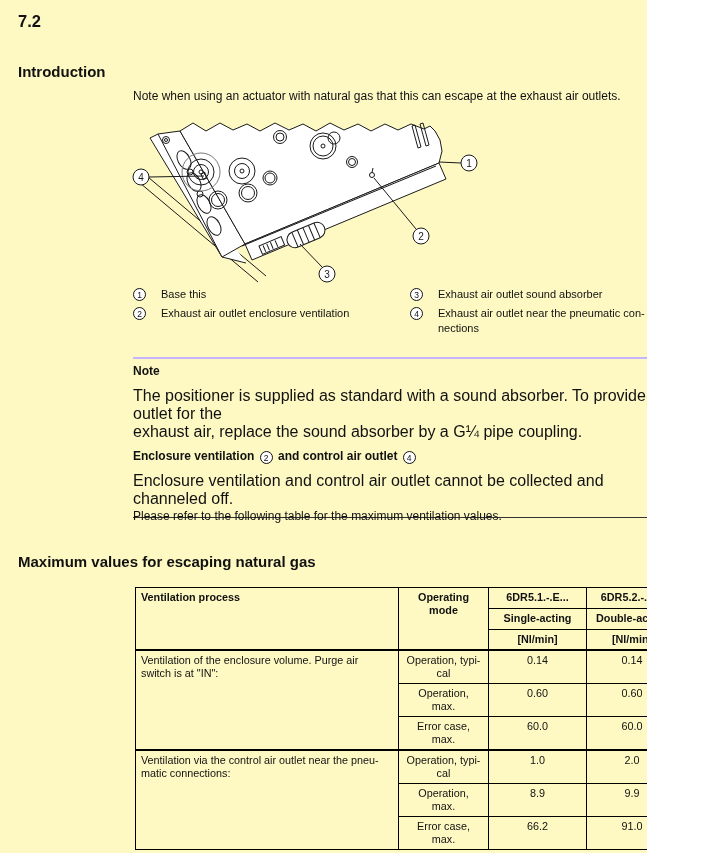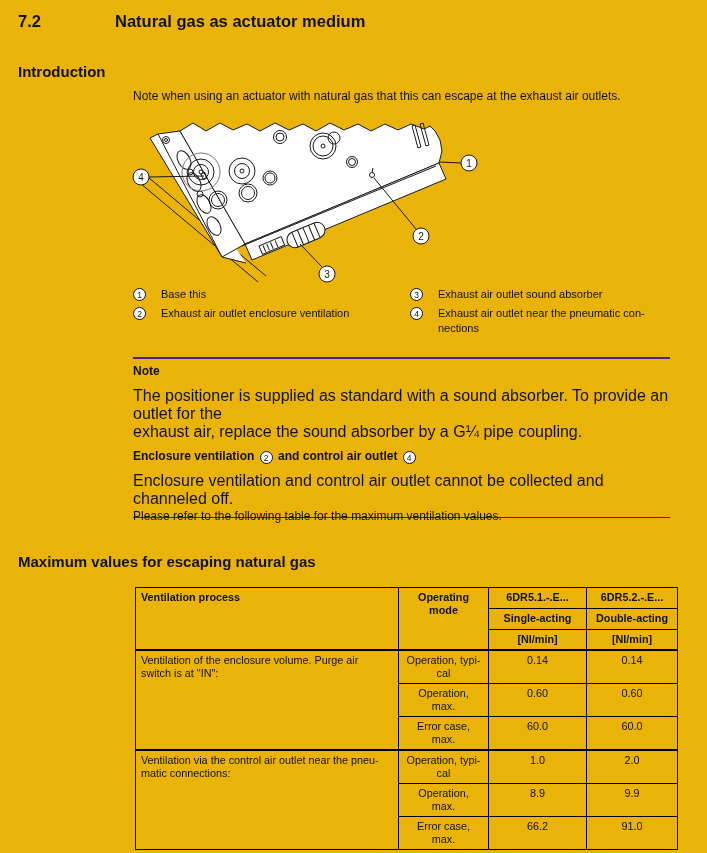--- a/index.html
+++ b/index.html
@@ -1,17 +1,17 @@
 <!DOCTYPE html>
 <html><head>
 <meta charset="utf-8">
 <style>
   html,body{margin:0;padding:0;background:#ffffff;}
   body{font-family:"Liberation Sans", sans-serif;color:#111;}
-  #page{position:relative;width:707px;height:853px;background:#eab308;overflow:hidden;}
+  #page{position:relative;width:647px;height:853px;background:#fef9c3;overflow:hidden;}
 
   .abs{position:absolute;}
 
   
   .section-num{left:18px;top:12px;font-size:16.5px;font-weight:bold;}
   .section-title{left:115px;top:12px;font-size:16.5px;font-weight:bold;}
 
   
   .side-heading{left:18px;font-size:15px;font-weight:bold;}
 
@@ -24,21 +24,21 @@
   svg{display:block;}
 
   
   #legend{left:133px;top:287px;width:545px;display:grid;grid-template-columns:277px 1fr;grid-template-rows:auto auto;grid-auto-flow:column;row-gap:4px;}
   .legend-item{display:flex;align-items:flex-start;font-size:11px;line-height:15px;}
   .legend-num{flex:0 0 28px;}
   .circ-num{display:inline-block;width:13px;height:13px;border:1px solid #111;border-radius:50%;font-size:8.5px;line-height:13px;text-align:center;font-weight:normal;background:#fff;box-sizing:border-box;}
   .legend-label{white-space:pre-line;}
 
   
-  #note-block{left:133px;top:357px;width:537px;border-top:2px solid #4c1d95;border-bottom:1px solid #333;padding:3px 0 9px 0;}
+  #note-block{left:133px;top:357px;width:537px;border-top:2px solid #c4b5fd;border-bottom:1px solid #333;padding:3px 0 9px 0;}
   .note-label{font-size:12px;font-weight:bold;margin:2px 0 0 0;}
   .note-heading{font-size:12px;font-weight:bold;margin:8px 0 0 0;}
   .note-body{font-size:16px;line-height:18px;margin:9px 0 0 0;}
   .note-heading .circ-num{margin:0 2px;position:relative;top:1px;}
 
   
   #table-intro{left:133px;top:509px;text-align:center;}
   #max-heading{top:553px;}
   table{position:absolute;left:135px;top:587px;border-collapse:collapse;table-layout:fixed;width:542px;}
   td{border:1px solid #000;font-size:10.8px;line-height:13px;vertical-align:top;padding:3px 4px;box-sizing:border-box;}
@@ -50,21 +50,20 @@
   tr.h3 td{height:20px;}
   tr.body-row td{height:33px;}
   tr.group-start td{border-top:2px solid #000;}
 </style>
 </head>
 <body>
 
 <div id="page">
 
   <div class="abs section-num">7.2</div>
-  <div class="abs section-title">Natural gas as actuator medium</div>
 
   <div class="abs side-heading" style="top:63px;">Introduction</div>
   <div class="abs body-text nowrap" style="left:133px;top:89px;">Note when using an actuator with natural gas that this can escape at the exhaust air outlets.</div>
 
   <div class="abs" id="figure-wrap">
     <svg width="365" height="174" viewBox="0 0 365 174">
       <g fill="none" stroke="#1a1a1a" stroke-width="1">
 
         <path d="M4,62 L128,166"></path>
         <path d="M12,56 L136,160"></path>

